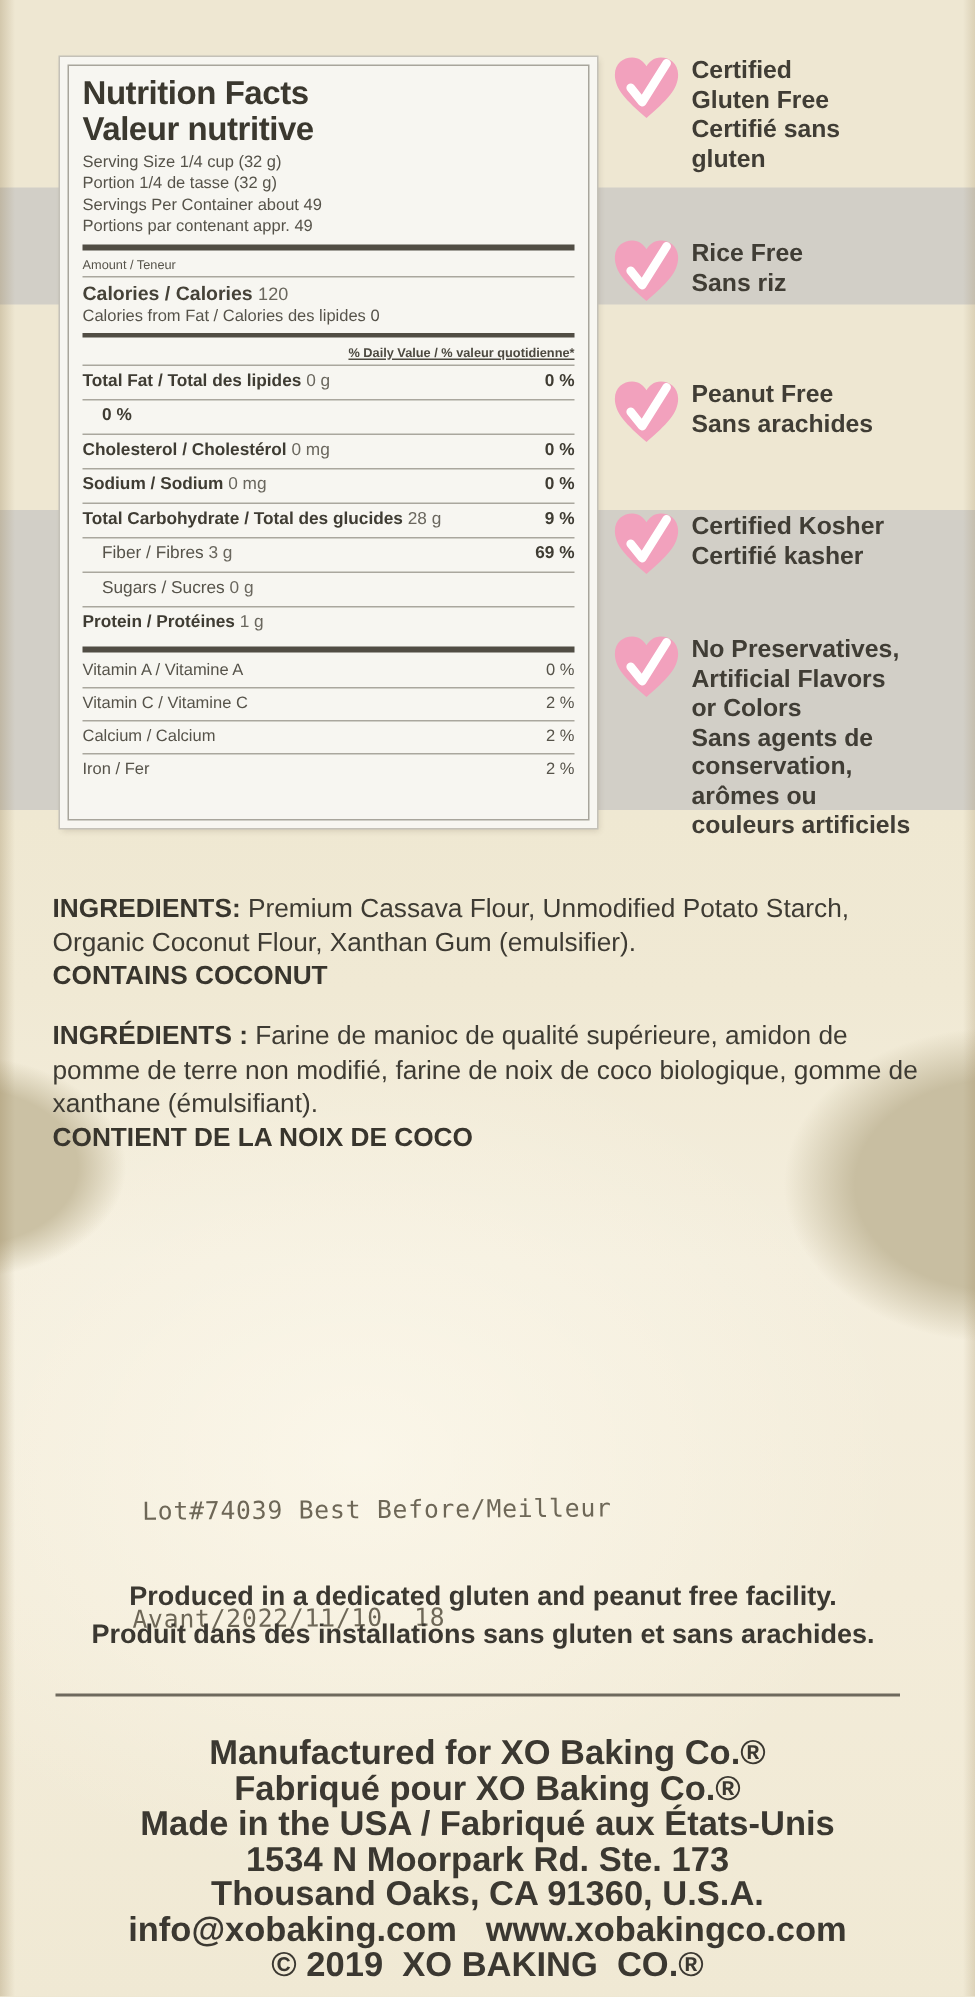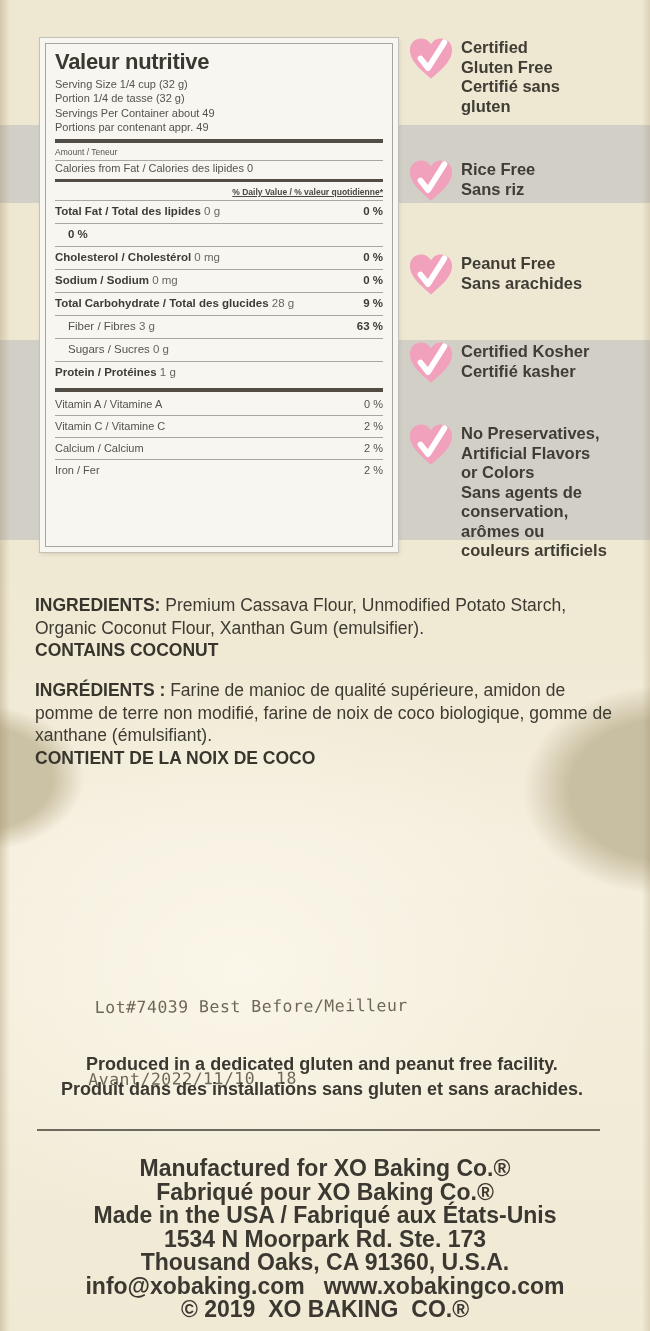--- a/index.html
+++ b/index.html
@@ -89,28 +89,30 @@
 <div>
 
   <div class="layer stripe g1"></div>
   <div class="layer stripe g2"></div>
   <div class="layer flour"></div>
   <div class="layer edge-left"></div>
   <div class="layer edge-right"></div>
 
   <div class="layer nf-box">
     <div class="nf-inner">
+      <div class="nf-title">Nutrition Facts</div>
       <div class="nf-title">Valeur nutritive</div>
       <div class="nf-serving">Serving Size 1/4 cup (32 g)
 Portion 1/4 de tasse (32 g)
 Servings Per Container about 49
 Portions par contenant appr. 49</div>
       <div class="bar-thick"></div>
       <div class="nf-amount">Amount / Teneur</div>
       <div class="hairline"></div>
+      <div class="nf-cal"><b>Calories / Calories</b> <span class="amt">120</span></div>
       <div class="nf-calfat">Calories from Fat / Calories des lipides 0</div>
       <div class="bar-med"></div>
       <div class="dv-header">% Daily Value / % valeur quotidienne*</div>
 
       <div class="nrow">
         <span class="nname"><b>Total Fat / Total des lipides</b> <span class="amt">0 g</span></span>
         <span class="ndv">0 %</span>
       </div>
       <div class="nrow sub twoLine">
         <span class="ndv">0 %</span>
@@ -122,21 +124,21 @@
       <div class="nrow">
         <span class="nname"><b>Sodium / Sodium</b> <span class="amt">0 mg</span></span>
         <span class="ndv">0 %</span>
       </div>
       <div class="nrow">
         <span class="nname"><b>Total Carbohydrate / Total des glucides</b> <span class="amt">28 g</span></span>
         <span class="ndv">9 %</span>
       </div>
       <div class="nrow sub">
         <span class="nname"><span>Fiber / Fibres</span> <span class="amt">3 g</span></span>
-        <span class="ndv">63 %</span>
+        <span class="ndv">69 %</span>
       </div>
       <div class="nrow sub">
         <span class="nname"><span>Sugars / Sucres</span> <span class="amt">0 g</span></span>
         <span class="ndv"></span>
       </div>
       <div class="nrow">
         <span class="nname"><b>Protein / Protéines</b> <span class="amt">1 g</span></span>
         <span class="ndv"></span>
       </div>
 

